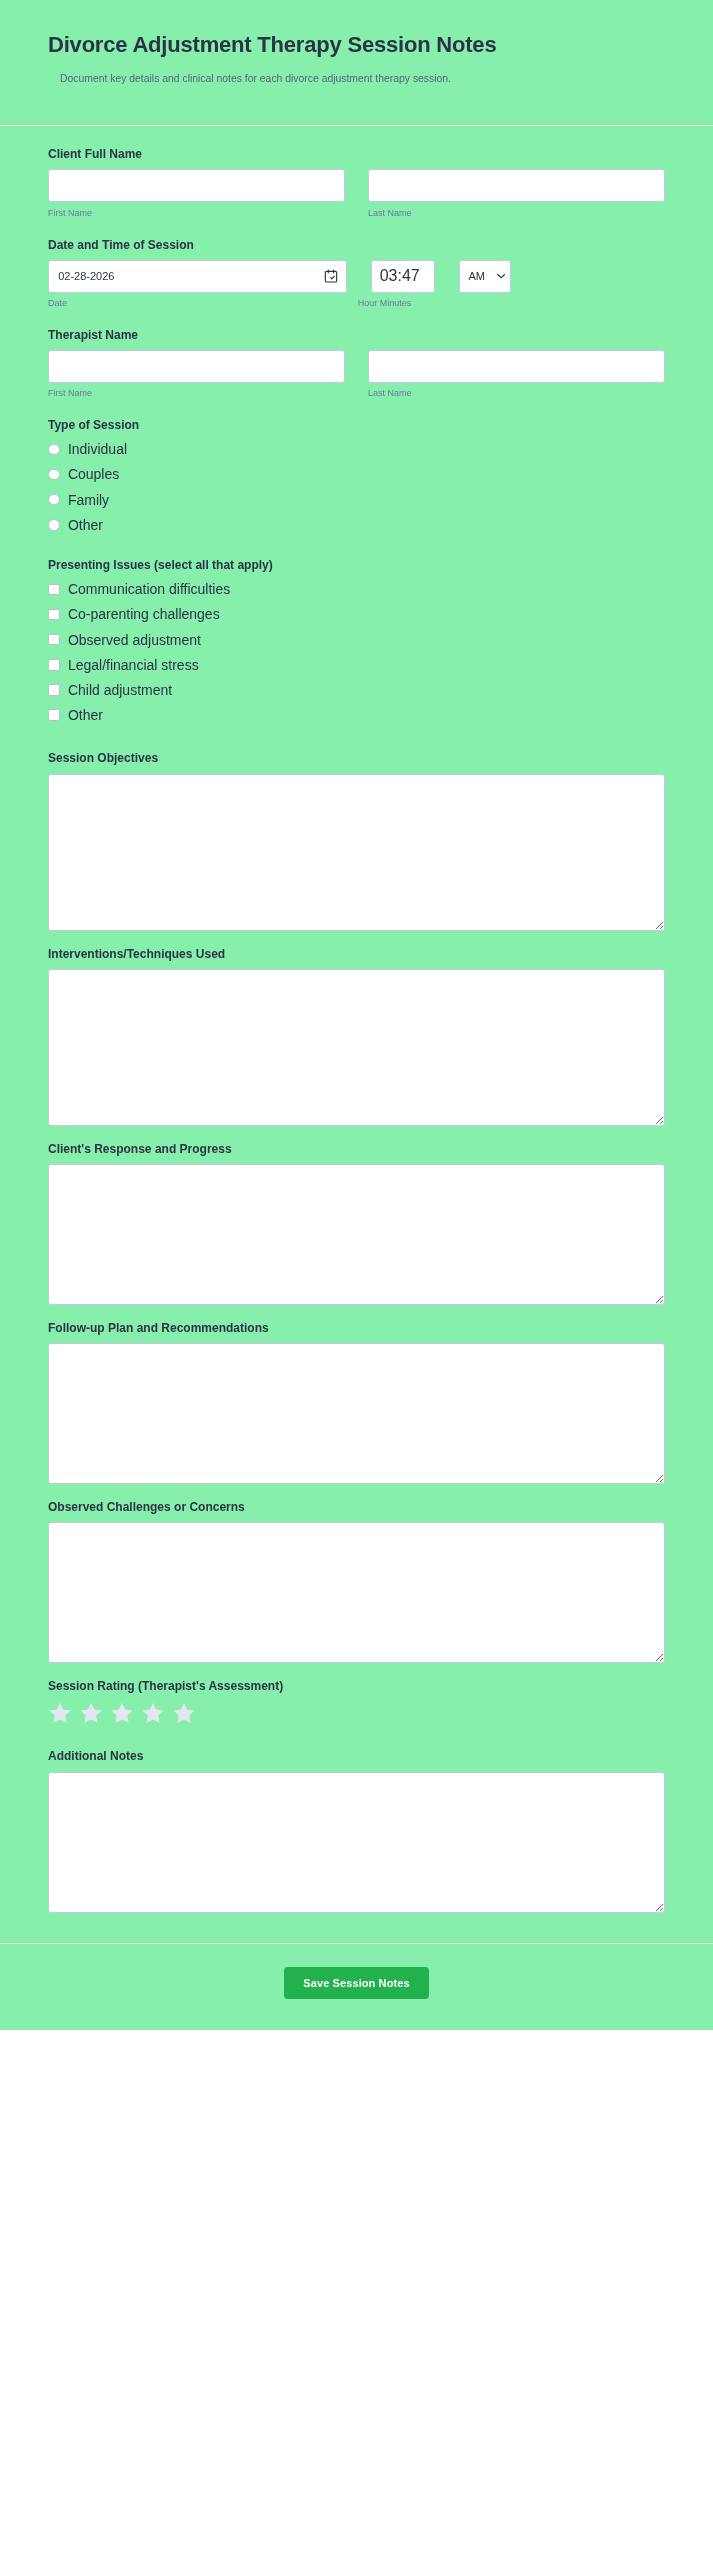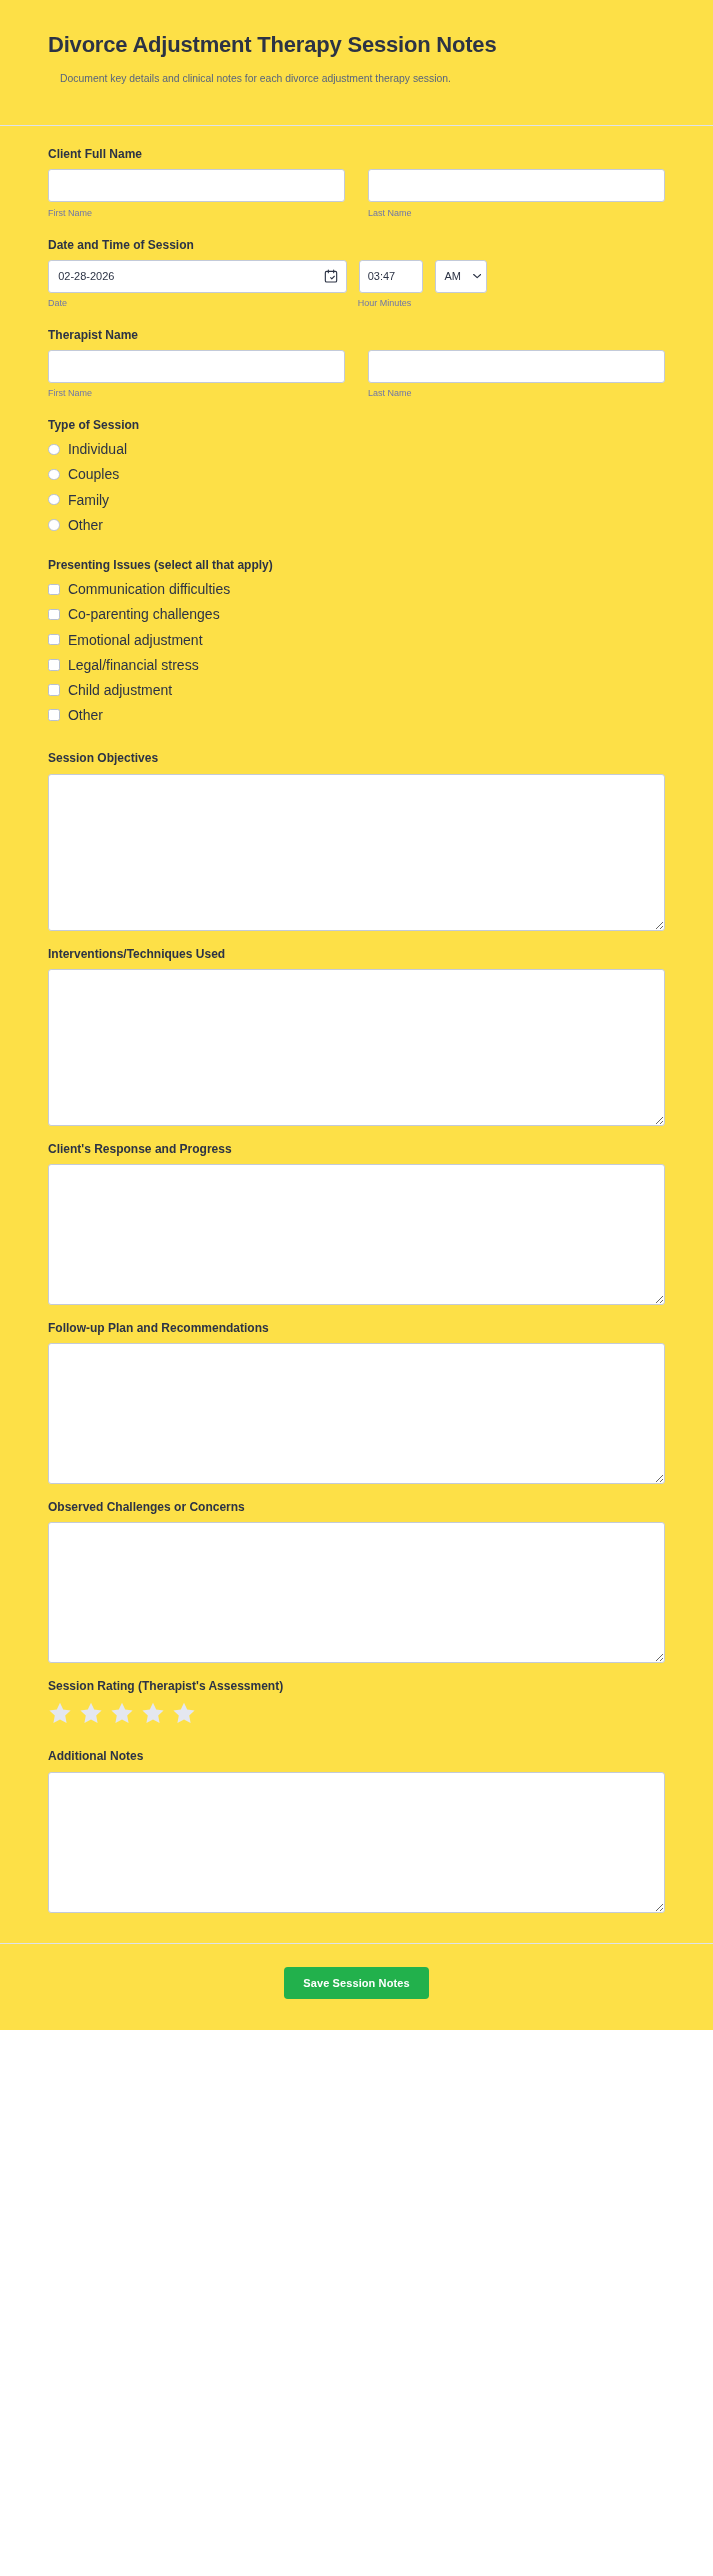--- a/index.html
+++ b/index.html
@@ -4,21 +4,21 @@
 <style>
   * { box-sizing: border-box; }
   html, body { margin: 0; padding: 0; }
   body {
     width: 713px;
     background: #ffffff;
     font-family: "Liberation Sans", sans-serif;
     color: #2c3345;
     -webkit-font-smoothing: antialiased;
   }
-  .page { width: 713px; background: #fde047; }
+  .page { width: 713px; background: #86efac; }
 
   
   .form-header {
     padding: 31px 48px 26px 48px;
     border-bottom: 0.8px solid #dde2ec;
   }
   .form-title {
     font-size: 22px;
     line-height: 1.28;
     font-weight: bold;
@@ -67,21 +67,21 @@
   .sub-label {
     display: block;
     font-size: 9px;
     color: #6f76a7;
     margin-top: 5.4px;
     line-height: 1.3;
     font-weight: normal;
   }
 
   
-  .datetime-row { display: flex; align-items: flex-start; gap: 12px; }
+  .datetime-row { display: flex; align-items: flex-start; gap: 24px; }
   .date-wrap { width: 299px; position: relative; }
   .date-input {
     width: 100%;
     height: 33px;
     border: 0.8px solid #c3cad9;
     border-radius: 3.1px;
     background: #fff;
     font-family: "Liberation Sans", sans-serif;
     font-size: 11px;
     color: #2c3345;
@@ -96,21 +96,21 @@
     line-height: 0;
   }
   .time-wrap { width: 64px; }
   .time-input {
     width: 64px;
     height: 33px;
     border: 0.8px solid #c3cad9;
     border-radius: 3.1px;
     background: #fff;
     font-family: "Liberation Sans", sans-serif;
-    font-size: 11px;
+    font-size: 16px;
     color: #2c3345;
     padding: 0 7.7px;
     text-align: left;
   }
   .ampm-wrap { width: 52px; position: relative; }
   .ampm-select {
     width: 52px;
     height: 33px;
     border: 0.8px solid #c3cad9;
     border-radius: 3.1px;
@@ -315,21 +315,21 @@
         <label class="choice-row">
           <span class="check-mark"></span>
           <span class="choice-text">Communication difficulties</span>
         </label>
         <label class="choice-row">
           <span class="check-mark"></span>
           <span class="choice-text">Co-parenting challenges</span>
         </label>
         <label class="choice-row">
           <span class="check-mark"></span>
-          <span class="choice-text">Emotional adjustment</span>
+          <span class="choice-text">Observed adjustment</span>
         </label>
         <label class="choice-row">
           <span class="check-mark"></span>
           <span class="choice-text">Legal/financial stress</span>
         </label>
         <label class="choice-row">
           <span class="check-mark"></span>
           <span class="choice-text">Child adjustment</span>
         </label>
         <label class="choice-row">

